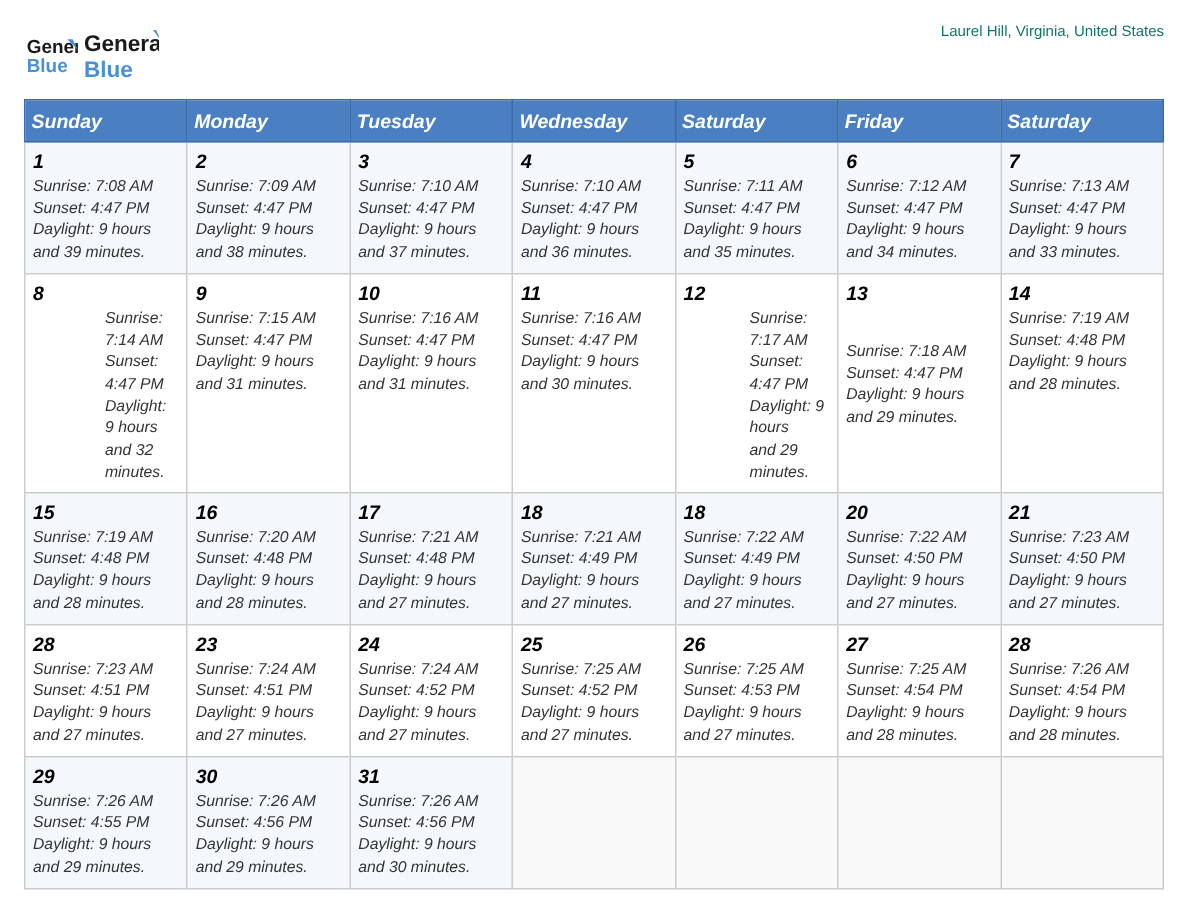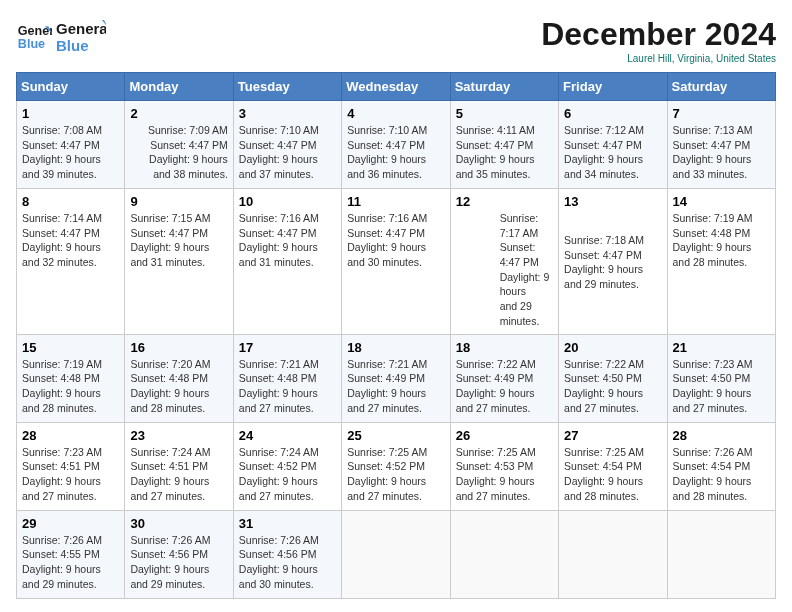--- a/index.html
+++ b/index.html
@@ -34,20 +34,21 @@
       color: #1a1a1a;
     }
     .location {
       font-size: 10px;
       color: #0f766e;
     }
     table {
       width: 100%;
       border-collapse: collapse;
       font-size: 11px;
+      font-style: italic;
     }
     thead tr th {
       background: #4a7fc1;
       color: #fff;
       font-weight: bold;
       font-size: 13px;
       padding: 6px 4px;
       text-align: left;
       border: 1px solid #3a6aaa;
     }
@@ -95,21 +96,20 @@
       <div style="display:flex;align-items:center;gap:0">
         <svg width="50" height="42" viewBox="0 0 50 42">
           <text x="0" y="18" font-size="15" font-weight="bold" fill="#1a1a1a" font-family="Arial">General</text>
           <text x="0" y="35" font-size="15" font-weight="bold" fill="#4a90d9" font-family="Arial">Blue</text>
           <polygon points="46,4 52,12 48,4" fill="#4a90d9"></polygon>
         </svg>
       </div>
     </div>
   </div>
   <div class="title-block">
-    <div class="month-title">December 2024</div>
     <div class="location">Laurel Hill, Virginia, United States</div>
   </div>
 </div>
 
 <table>
   <thead>
     <tr id="thead-row">
         <th>Sunday</th>
         <th>Monday</th>
         <th>Tuesday</th>
@@ -123,42 +123,42 @@
   <tr>
         <td>
           <span class="day-num">1</span>
           <div class="day-info" style="white-space: pre-line;">Sunrise: 7:08 AM
 Sunset: 4:47 PM
 Daylight: 9 hours
 and 39 minutes.</div>
         </td>
         <td>
           <span class="day-num">2</span>
-          <div class="day-info" style="white-space: pre-line; text-align: right;">Sunrise: 7:09 AM
+          <div class="day-info" style="white-space: pre-line;">Sunrise: 7:09 AM
 Sunset: 4:47 PM
 Daylight: 9 hours
 and 38 minutes.</div>
         </td>
         <td>
           <span class="day-num">3</span>
           <div class="day-info" style="white-space: pre-line;">Sunrise: 7:10 AM
 Sunset: 4:47 PM
 Daylight: 9 hours
 and 37 minutes.</div>
         </td>
         <td>
           <span class="day-num">4</span>
           <div class="day-info" style="white-space: pre-line;">Sunrise: 7:10 AM
 Sunset: 4:47 PM
 Daylight: 9 hours
 and 36 minutes.</div>
         </td>
         <td>
           <span class="day-num">5</span>
-          <div class="day-info" style="white-space: pre-line;">Sunrise: 4:11 AM
+          <div class="day-info" style="white-space: pre-line;">Sunrise: 7:11 AM
 Sunset: 4:47 PM
 Daylight: 9 hours
 and 35 minutes.</div>
         </td>
         <td>
           <span class="day-num">6</span>
           <div class="day-info" style="white-space: pre-line;">Sunrise: 7:12 AM
 Sunset: 4:47 PM
 Daylight: 9 hours
 and 34 minutes.</div>
@@ -167,21 +167,21 @@
           <span class="day-num">7</span>
           <div class="day-info" style="white-space: pre-line;">Sunrise: 7:13 AM
 Sunset: 4:47 PM
 Daylight: 9 hours
 and 33 minutes.</div>
         </td>
       </tr>
       <tr>
         <td>
           <span class="day-num">8</span>
-          <div class="day-info" style="white-space: pre-line;">Sunrise: 7:14 AM
+          <div class="day-info" style="white-space: pre-line; margin-left: 48px;">Sunrise: 7:14 AM
 Sunset: 4:47 PM
 Daylight: 9 hours
 and 32 minutes.</div>
         </td>
         <td>
           <span class="day-num">9</span>
           <div class="day-info" style="white-space: pre-line;">Sunrise: 7:15 AM
 Sunset: 4:47 PM
 Daylight: 9 hours
 and 31 minutes.</div>

